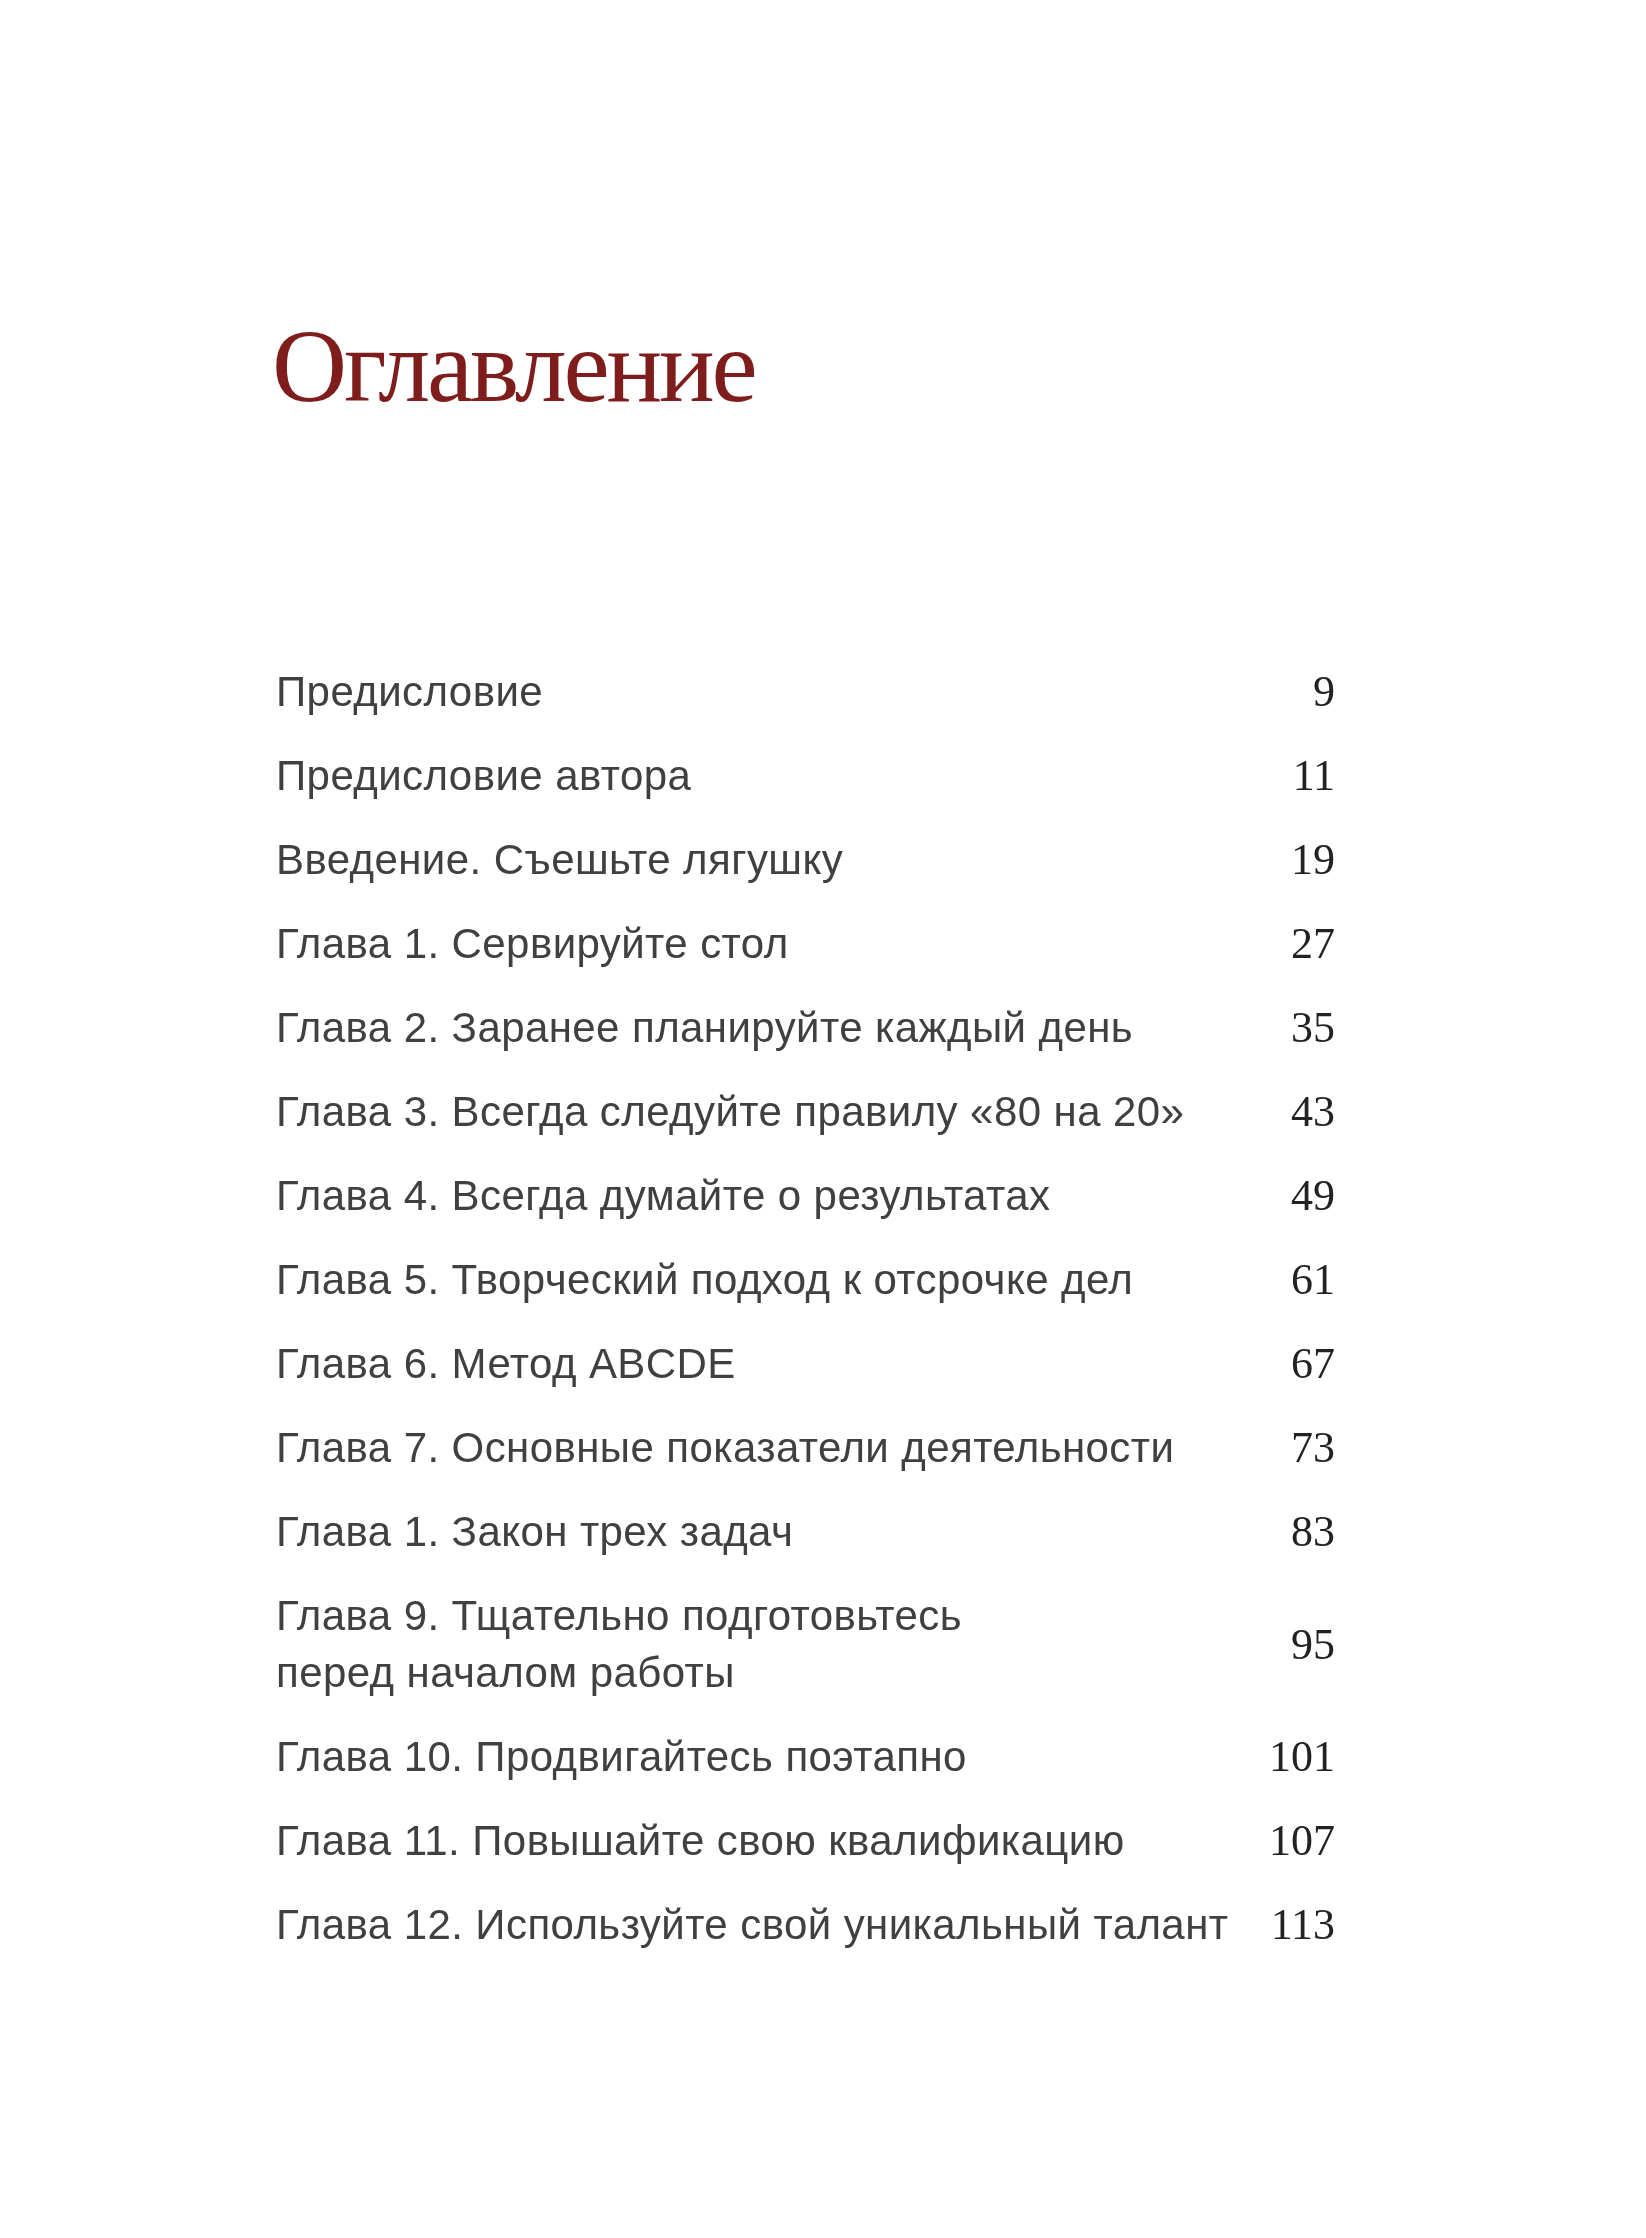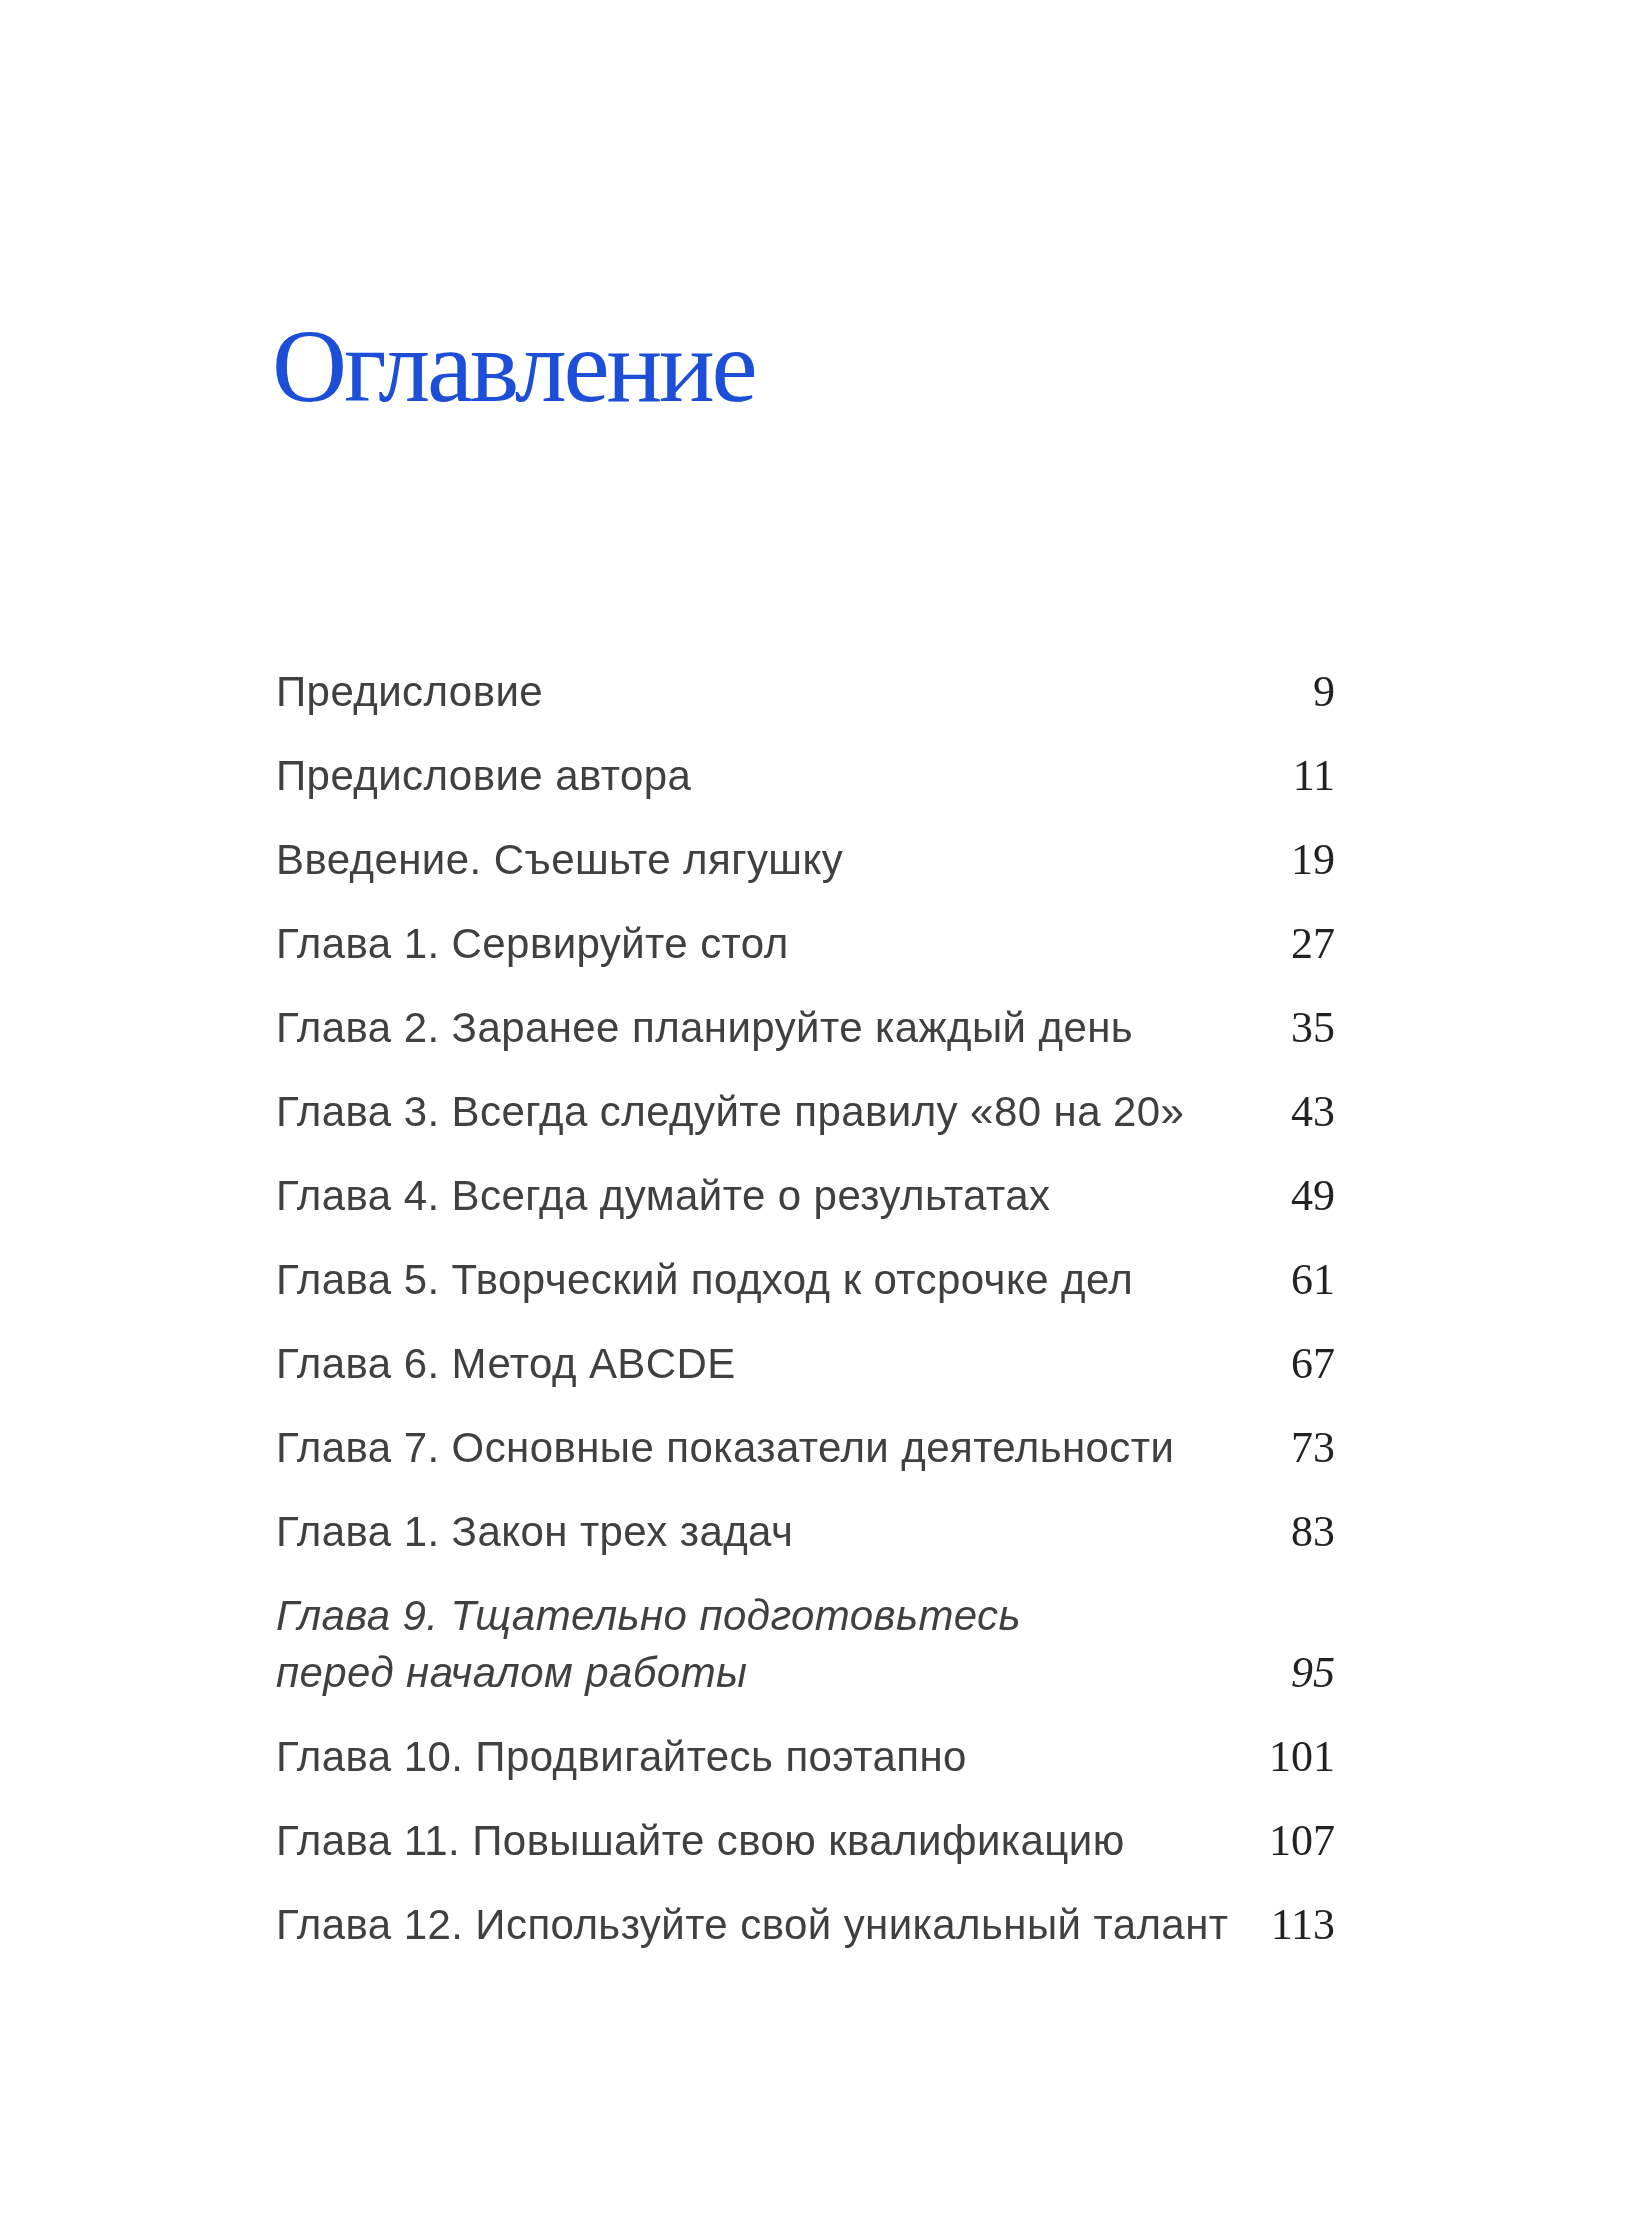--- a/index.html
+++ b/index.html
@@ -18,37 +18,35 @@
   .title {
     position: absolute;
     left: 272px;
     top: 304px;
     margin: 0;
     font-family: "Liberation Serif", serif;
     font-weight: 400;
     font-size: 104px;
     line-height: 1.2;
     letter-spacing: -0.03em;
-    color: #1d4ed8;
+    color: #7f1d1d;
   }
   .toc {
     position: absolute;
     left: 276px;
     top: 663px;
     width: 1059px; 
   }
   .entry {
     display: flex;
     justify-content: space-between;
     align-items: center;
     margin-bottom: 27px;
   }
   .entry.multiline {
-    align-items: flex-end;
-    font-style: italic;
   }
   .entry-label {
     font-size: 42px;
     line-height: 57px;
     font-weight: 300;
     color: #404040;
     letter-spacing: 0.01em;
     white-space: pre-line; 
   }
   .entry-page {

